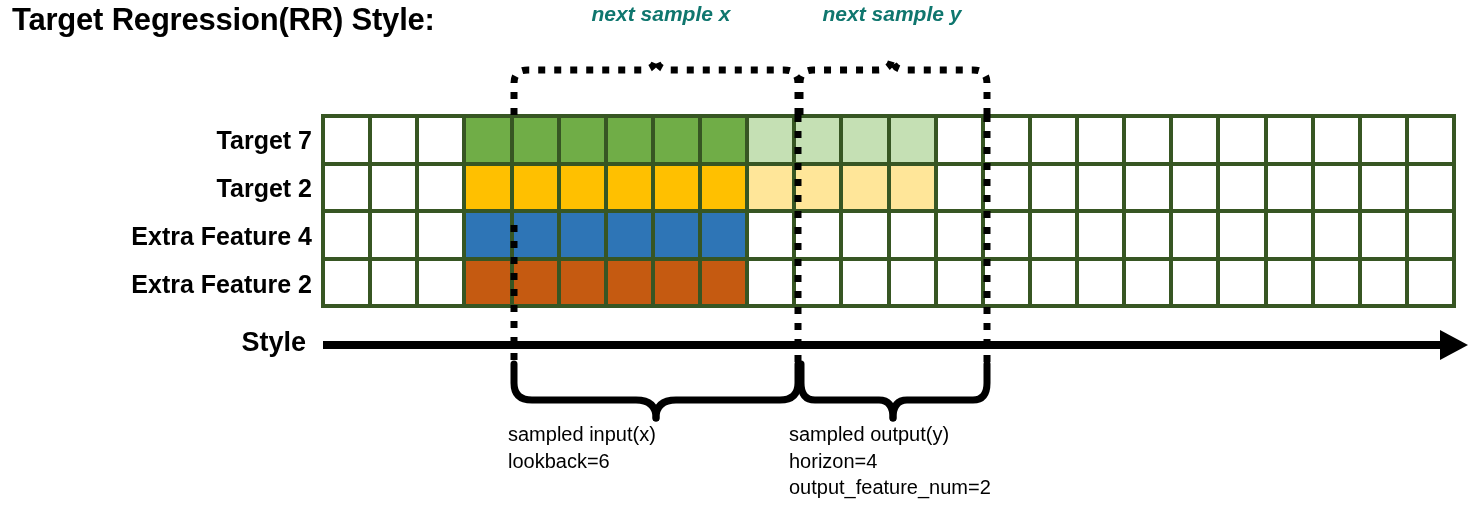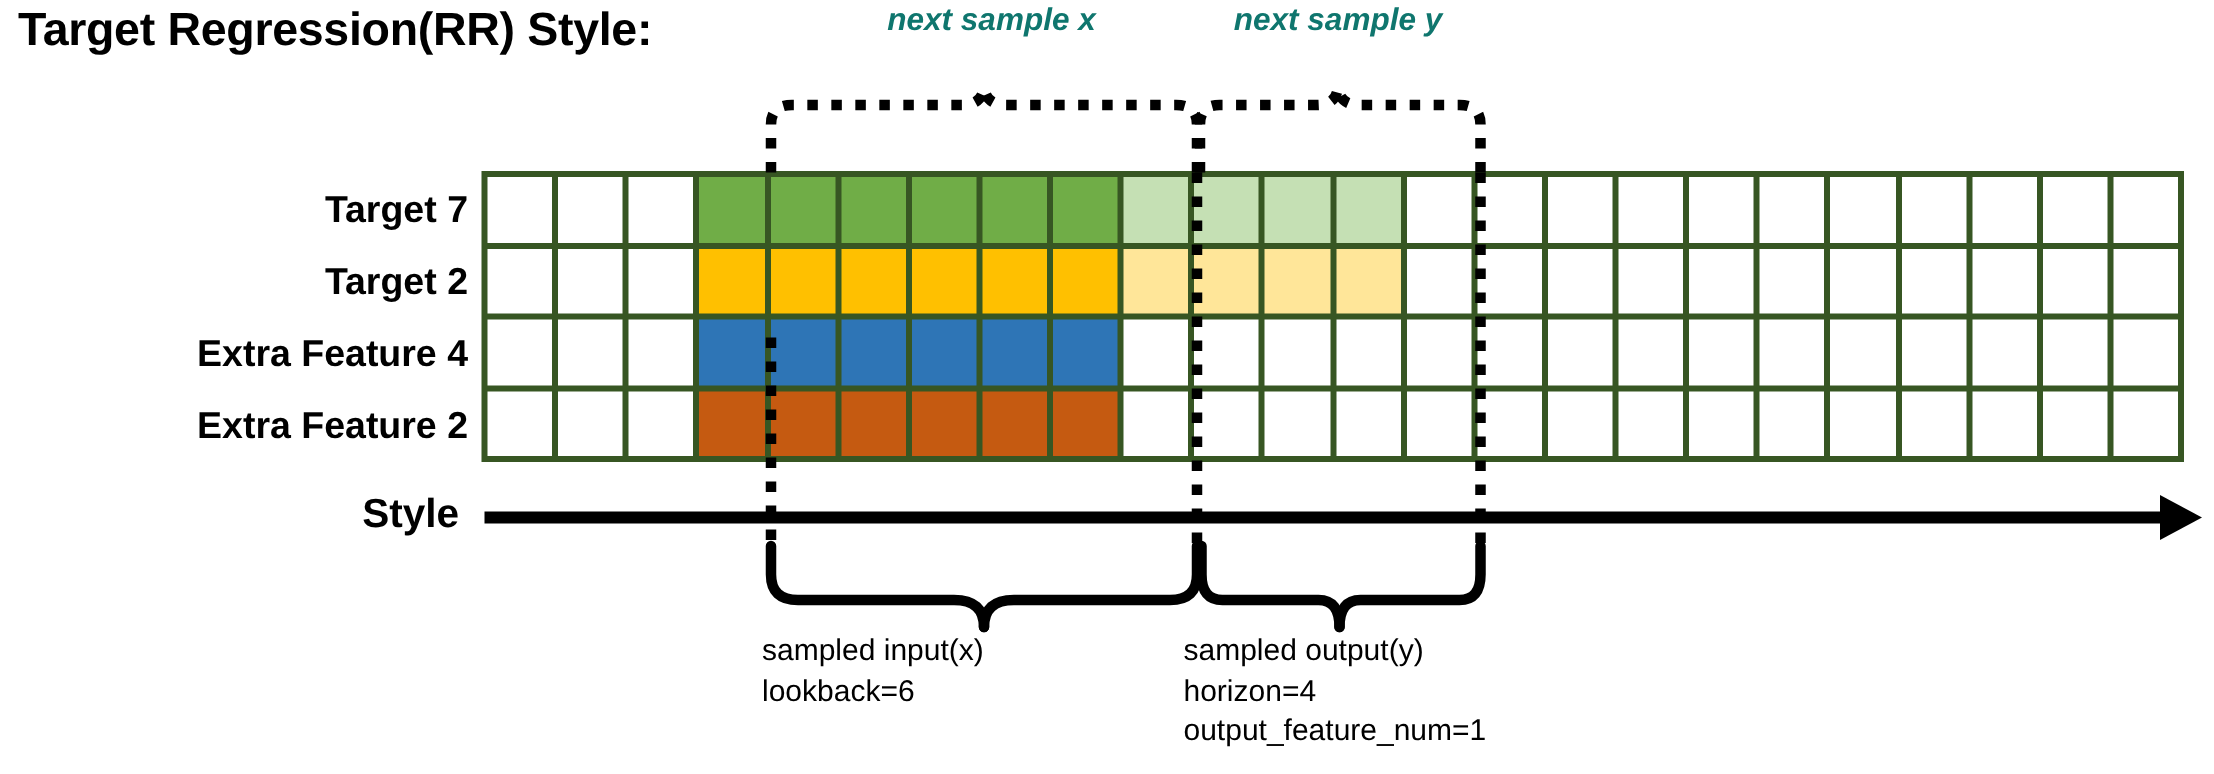--- a/index.html
+++ b/index.html
@@ -251,21 +251,21 @@
   <div id="time-label">Style</div>
 
   <div class="caption" id="caption-input">
     <span class="caption-line">sampled input(x)</span>
     <span class="caption-line">lookback=6</span>
   </div>
 
   <div class="caption" id="caption-output">
     <span class="caption-line">sampled output(y)</span>
     <span class="caption-line">horizon=4</span>
-    <span class="caption-line">output_feature_num=1</span>
+    <span class="caption-line">output_feature_num=2</span>
   </div>
 
   <svg id="overlay" viewBox="0 0 1476 516">
 
     <g stroke="#000000" stroke-width="7" fill="none" stroke-linecap="butt" stroke-dasharray="7 9">
       <path d="M 514,115 L 514,83 Q 514,70 528,70 L 641,70 Q 656,70 656,56"></path>
       <path d="M 798,115 L 798,83 Q 798,70 784,70 L 671,70 Q 656,70 656,56"></path>
     </g>
 
     <g stroke="#000000" stroke-width="7" fill="none" stroke-linecap="butt" stroke-dasharray="7 9">

